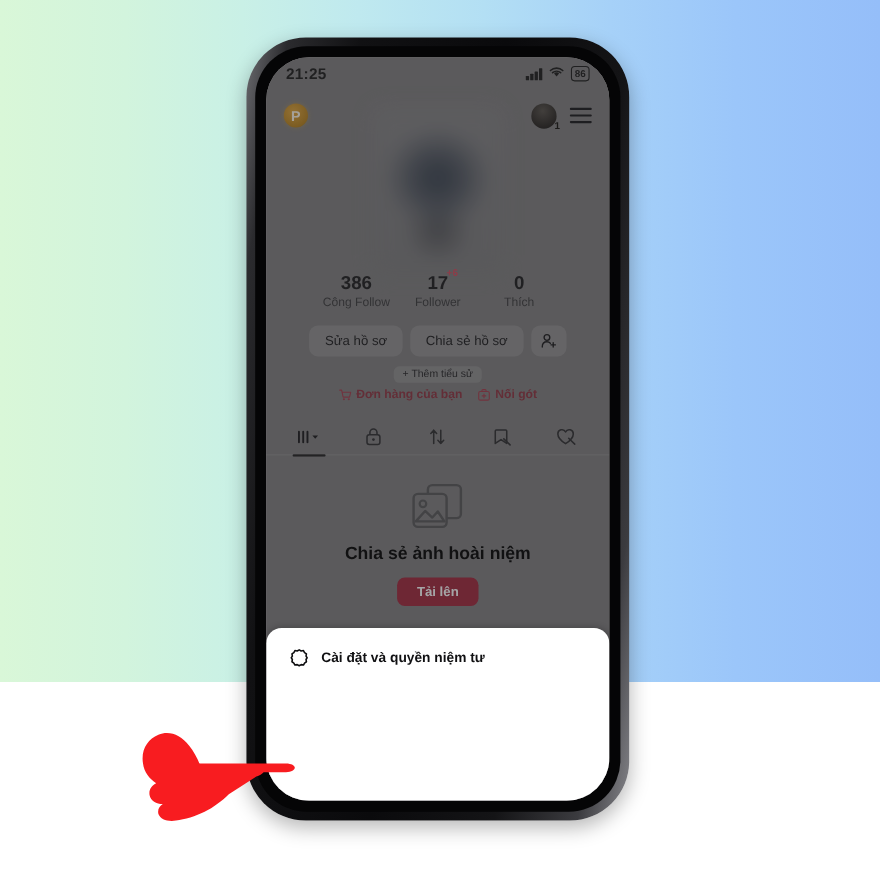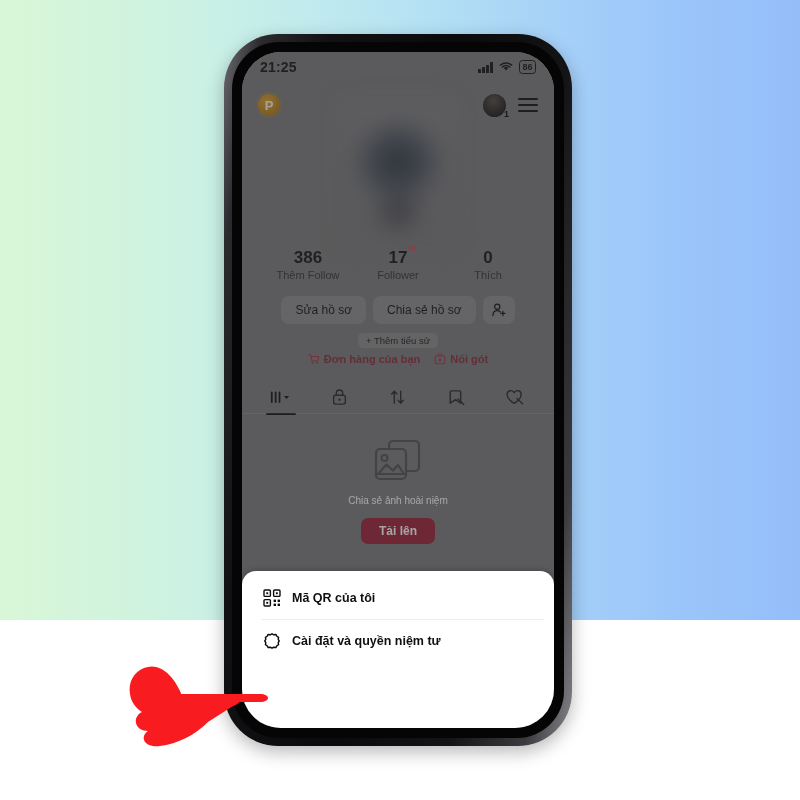--- a/index.html
+++ b/index.html
@@ -112,21 +112,21 @@
       radial-gradient(ellipse 46% 34% at 50% 42%, rgba(38,50,66,.92) 0%, rgba(58,68,82,.55) 55%, rgba(120,120,122,0) 85%),
       radial-gradient(ellipse 30% 22% at 50% 74%, rgba(30,34,40,.55) 0%, rgba(120,120,122,0) 80%),
       linear-gradient(180deg, rgba(132,132,134,.9), rgba(124,124,126,.9));
     filter: blur(9px);
     opacity: .95;
   }
 
   
   .stats {
     position: absolute; top: 196px; left: 0; right: 0;
-    display: flex; justify-content: center; gap: 16px;
+    display: flex; justify-content: center; gap: 0;
   }
   .stat { width: 74px; text-align: center; position: relative; }
   .stat-value { font-size: 17px; font-weight: 700; color: #1b1b1d; line-height: 20px; }
   .stat-label { font-size: 11px; color: #3a3a3c; margin-top: 1px; }
   .stat-delta {
     position: absolute; top: -5px; left: 50%; margin-left: 8px;
     font-size: 9px; font-weight: 700; color: #d64a5e;
   }
 
   
@@ -185,21 +185,21 @@
   .tabs-divider {
     position: absolute; top: 361px; left: 0; right: 0;
     height: 1px; background: rgba(255,255,255,.12);
   }
 
   
   .empty-state {
     position: absolute; top: 385px; left: 0; right: 0;
     display: flex; flex-direction: column; align-items: center;
   }
-  .empty-title { margin-top: 12px; font-size: 10px; font-weight: 400; color: #ffffff; }
+  .empty-title { margin-top: 12px; font-size: 16px; font-weight: 700; color: #000000; }
   .upload-btn {
     margin-top: 12px;
     background: #a0263c;
     color: #ffffff;
     font-size: 12px; font-weight: 600;
     padding: 6px 18px;
     border-radius: 7px;
   }
 
   
@@ -287,21 +287,21 @@
                 <span></span>
                 <span></span>
                 <span></span>
               </div>
           </div>
         </div>
 
         <div class="stats">
           <div class="stat">
             <div class="stat-value">386</div>
-            <div class="stat-label">Thêm Follow</div>
+            <div class="stat-label">Công Follow</div>
           </div>
           <div class="stat">
             <div class="stat-delta">+6</div>
             <div class="stat-value">17</div>
             <div class="stat-label">Follower</div>
           </div>
           <div class="stat">
             <div class="stat-value">0</div>
             <div class="stat-label">Thích</div>
           </div>
@@ -388,37 +388,20 @@
           <div class="empty-title">Chia sẻ ảnh hoài niệm</div>
           <div class="upload-btn">Tải lên</div>
         </div>
 
         <div id="scrim"></div>
       </div>
 
       <div id="sheet">
 
 
-        <div class="sheet-item">
-          <span class="sheet-icon">
-            <svg width="18" height="18" viewBox="0 0 18 18">
-              <rect x="1" y="1" width="6.4" height="6.4" rx="1" fill="none" stroke="#0d0d0f" stroke-width="1.4"></rect>
-              <rect x="3.3" y="3.3" width="1.9" height="1.9" fill="#0d0d0f"></rect>
-              <rect x="10.6" y="1" width="6.4" height="6.4" rx="1" fill="none" stroke="#0d0d0f" stroke-width="1.4"></rect>
-              <rect x="12.9" y="3.3" width="1.9" height="1.9" fill="#0d0d0f"></rect>
-              <rect x="1" y="10.6" width="6.4" height="6.4" rx="1" fill="none" stroke="#0d0d0f" stroke-width="1.4"></rect>
-              <rect x="3.3" y="12.9" width="1.9" height="1.9" fill="#0d0d0f"></rect>
-              <rect x="10.6" y="10.6" width="2.4" height="2.4" fill="#0d0d0f"></rect>
-              <rect x="14.6" y="10.6" width="2.4" height="2.4" fill="#0d0d0f"></rect>
-              <rect x="10.6" y="14.6" width="2.4" height="2.4" fill="#0d0d0f"></rect>
-              <rect x="14.6" y="14.6" width="2.4" height="2.4" fill="#0d0d0f"></rect>
-            </svg>
-          </span>
-          <span>Mã QR của tôi</span>
-        </div>
 
         <div class="sheet-item">
           <span class="sheet-icon">
             <svg width="18" height="18" viewBox="0 0 20 20">
               <path d="M10 2 L12 3.1 L14.3 2.7 L15.4 4.7 L17.3 6 L16.9 8.3 L18 10 L16.9 11.7 L17.3 14 L15.4 15.3 L14.3 17.3 L12 16.9 L10 18 L8 16.9 L5.7 17.3 L4.6 15.3 L2.7 14 L3.1 11.7 L2 10 L3.1 8.3 L2.7 6 L4.6 4.7 L5.7 2.7 L8 3.1 Z" fill="none" stroke="#0d0d0f" stroke-width="1.6" stroke-linejoin="round"></path>
             </svg>
           </span>
           <span>Cài đặt và quyền niệm tư</span>
         </div>
 

